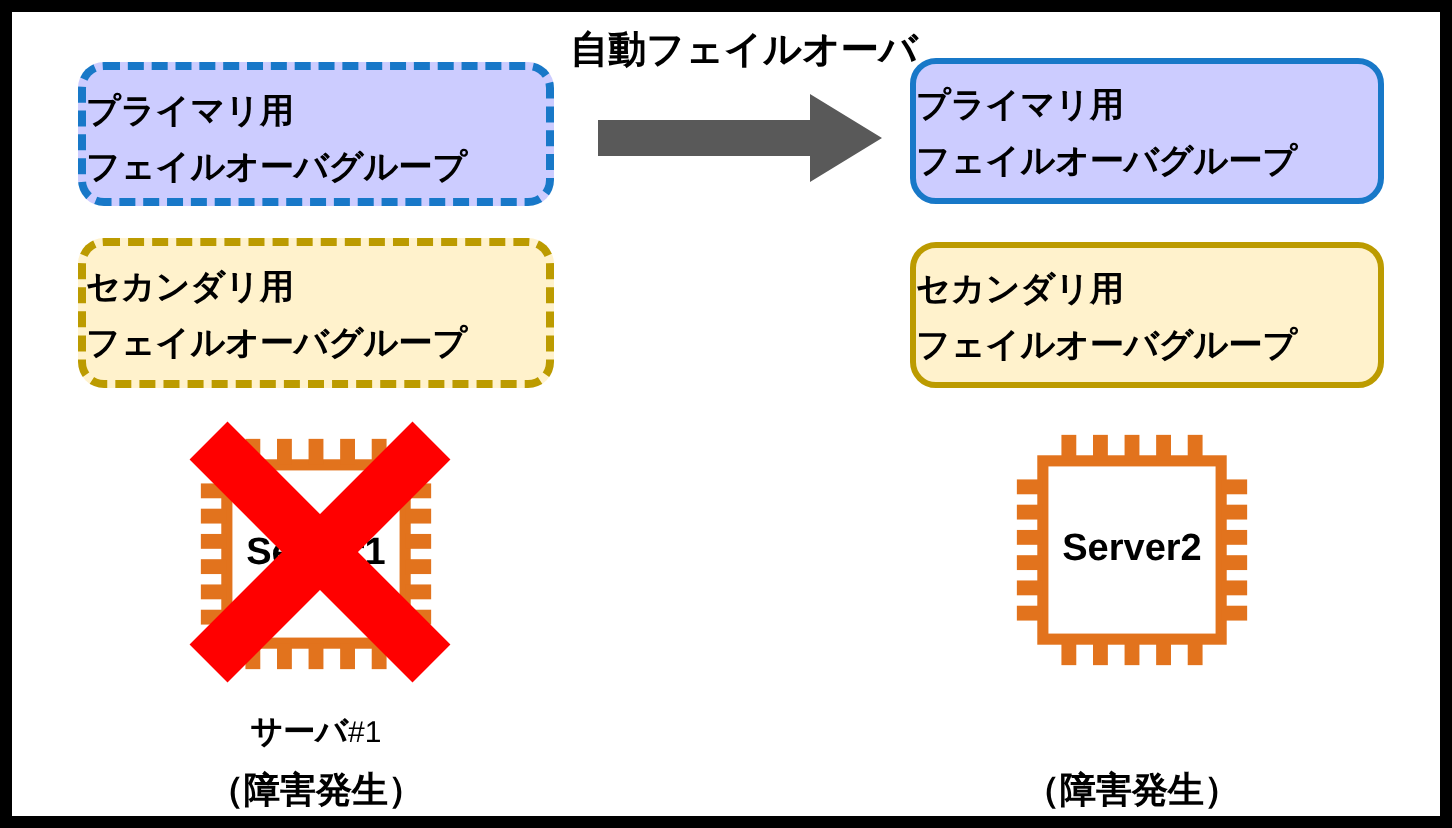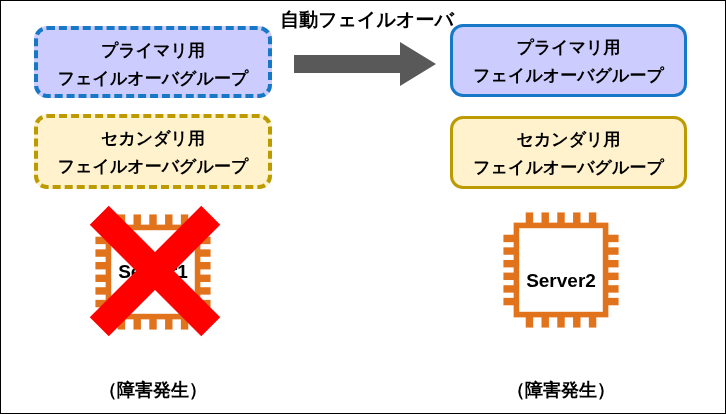--- a/index.html
+++ b/index.html
@@ -1,33 +1,33 @@
 <!DOCTYPE html>
 <html style="--primary-border: #1878C8; --primary-fill: #CCCCFF; --secondary-border: #BC9B00; --secondary-fill: #FFF2CC; --chip-orange: #E2731D; --failure-red: #FF0000; --arrow-gray: #595959;"><head>
 <meta charset="utf-8">
 <style>
   html, body { margin: 0; padding: 0; background: #ffffff; }
   .canvas {
     position: relative;
     width: 726px;
     height: 414px;
     box-sizing: border-box;
-    border: 1px solid #000000;
+    border: 6px solid #000000;
     background: #ffffff;
     font-family: "Liberation Sans", sans-serif;
     color: #000000;
     overflow: hidden;
   }
   .abs { position: absolute; }
 
   
   .group-box {
     box-sizing: border-box;
     border-radius: 13px;
-    text-align: center;
+    text-align: left;
     padding-top: 7px;
   }
   .group-box .gline {
     font-size: 17px;
     font-weight: bold;
     line-height: 28px;
     white-space: nowrap;
   }
   .primary-dashed {
     border: 4px dashed var(--primary-border);
@@ -145,19 +145,22 @@
   </svg>
   <div class="abs chip-label" style="left:87px; top:206px; width:130px; height:130px;">Server1</div>
   <svg class="abs" style="left:80px; top:196px;" width="148" height="148" viewBox="0 0 160 160">
     <line class="cross-line" x1="30" y1="30" x2="130" y2="130"></line>
     <line class="cross-line" x1="130" y1="30" x2="30" y2="130"></line>
   </svg>
 
   <svg class="abs" style="left:495px; top:204px;" width="130" height="130" viewBox="0 0 140 140">
     <use href="#chip-symbol"></use>
   </svg>
-  <div class="abs chip-label" style="left:495px; top:215px; width:130px; height:130px;">Server2</div>
+  <div class="abs chip-label" style="left:495px; top:204px; width:130px; height:130px;">Server2</div>
 
+  <div class="abs server-caption" style="left:52px; top:350px;">
+    <span class="server-name-bold">サーバ</span><span class="server-number">#1</span>
+  </div>
   <div class="abs server-caption server-status" style="left:52px; top:377px;">（障害発生）</div>
 
   <div class="abs server-caption server-status" style="left:460px; top:377px;">（障害発生）</div>
 
 </div>
 
 </body></html>

